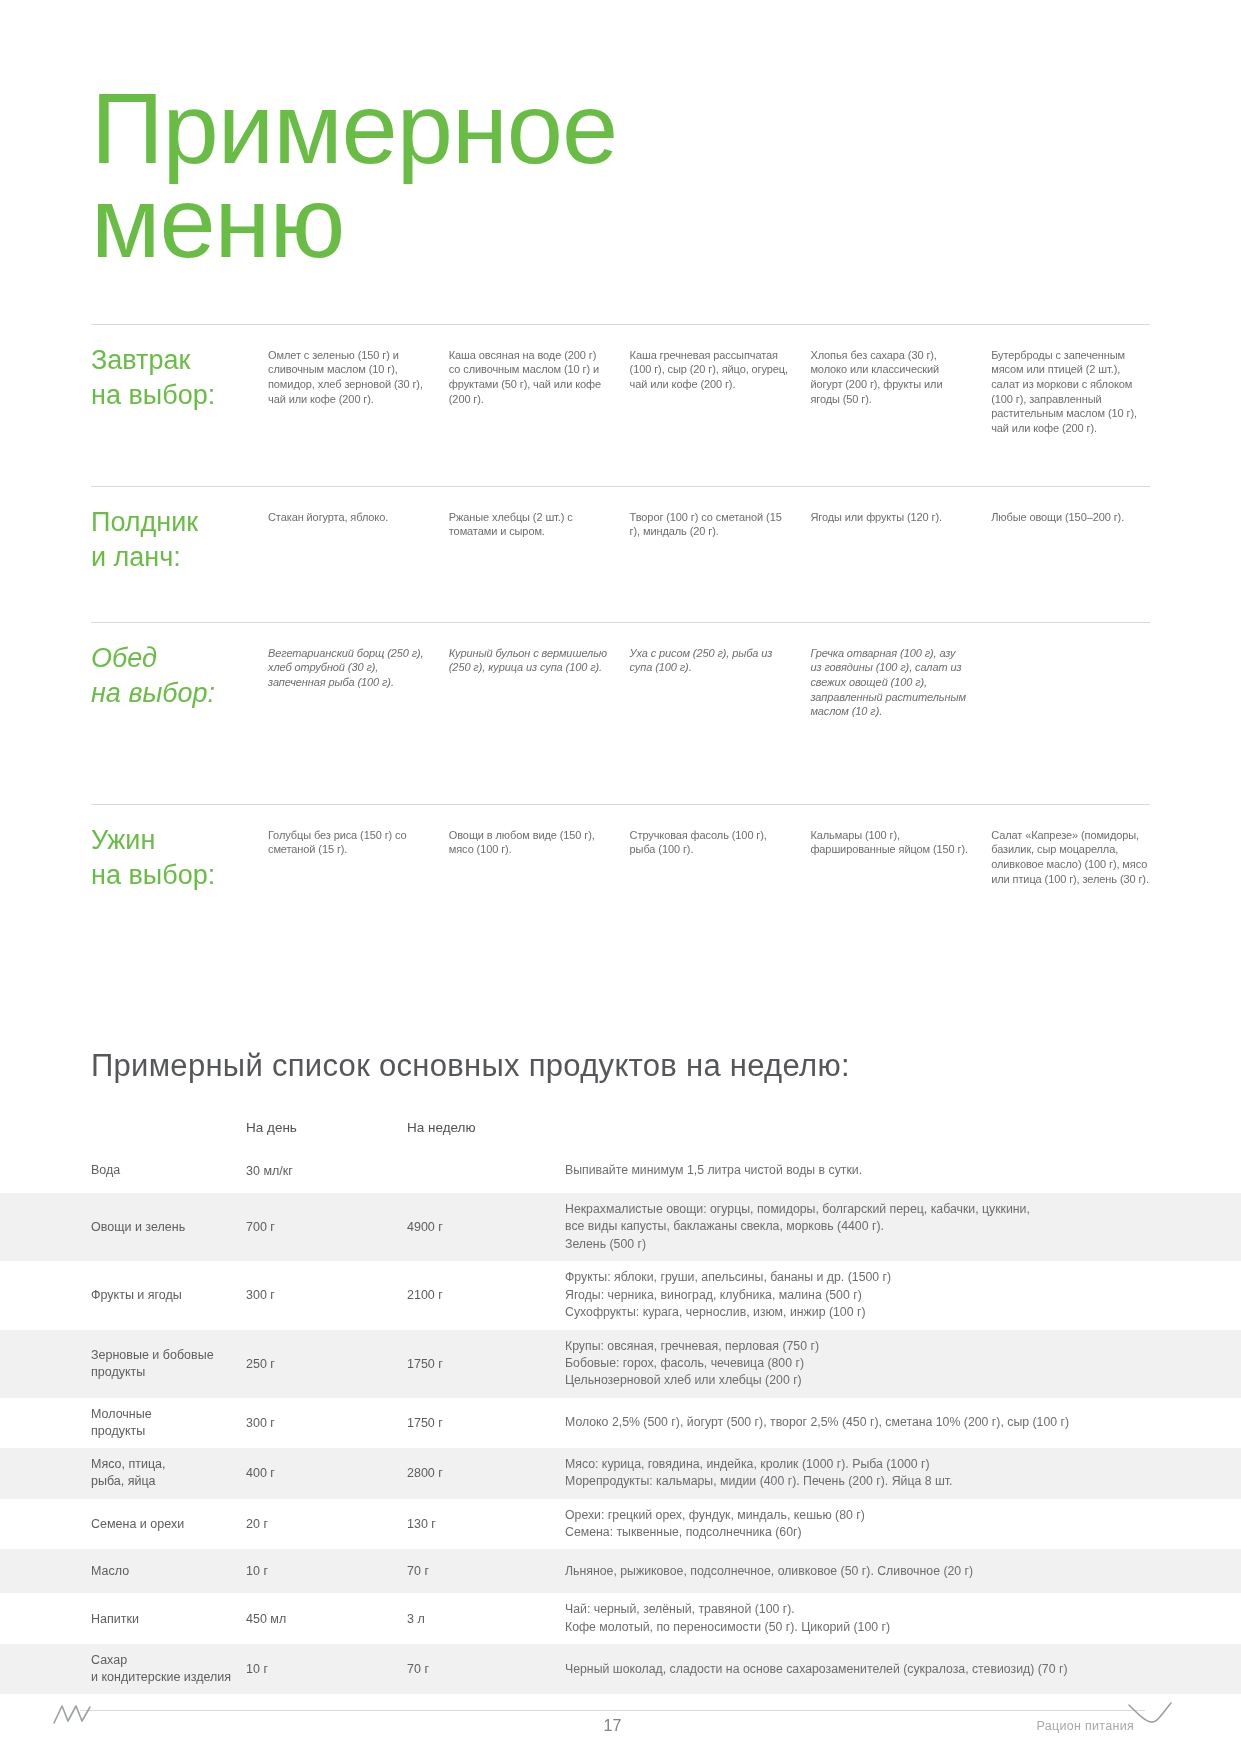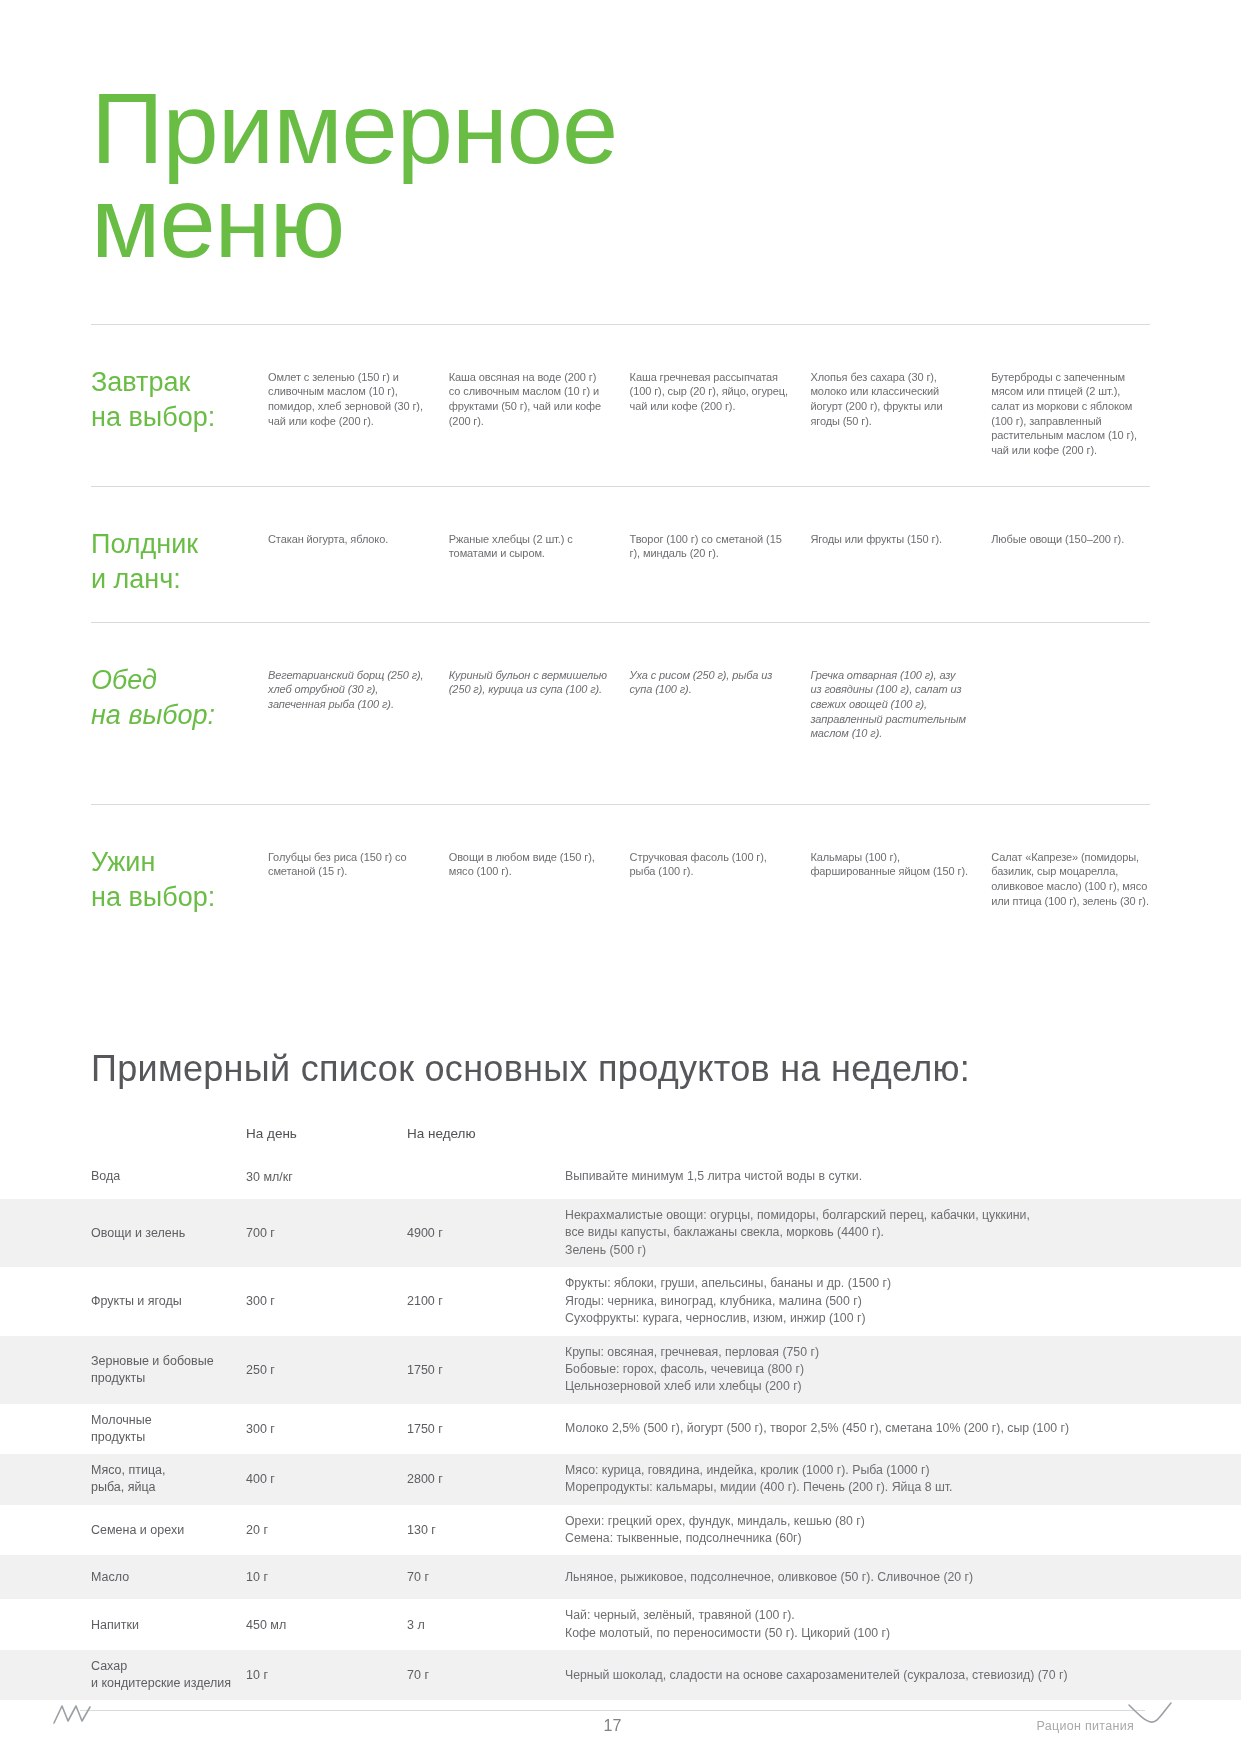--- a/index.html
+++ b/index.html
@@ -31,21 +31,21 @@
     letter-spacing:-1px;
   }
   .page-title span{display:block;}
   
   .menu-section{margin-top:54px;}
   .menu-row{
     display:grid;
     grid-template-columns:155px 1fr 1fr 1fr 1fr 1fr;
     column-gap:22px;
     border-top:1px solid var(--divider);
-    padding-top:40px;
+    padding-top:18px;
   }
   .menu-row.r0{min-height:162px;}
   .menu-row.r1{min-height:136px;}
   .menu-row.r2{min-height:182px;font-style:italic;}
   .menu-row.r3{min-height:200px;}
   .meal-label{
     color:var(--green);
     font-size:27px;
     line-height:1.3;
     white-space:pre-line;
@@ -53,21 +53,21 @@
   .meal-item{
     font-size:11px;
     line-height:1.33;
     color:var(--body);
     padding-top:5px;
     letter-spacing:-0.1px;
   }
   
   .section-heading{
     margin-top:44px;
-    font-size:36px;
+    font-size:31px;
     font-weight:400;
     color:var(--heading);
     letter-spacing:0.3px;
   }
   .products-table{margin-top:30px;}
   .pt-header{
     display:grid;
     grid-template-columns:155px 161px 158px 1fr;
     padding:6px 0 14px;
     color:#4f5154;
@@ -122,21 +122,21 @@
         <div class="meal-item">Хлопья без сахара (30 г), молоко или классический йогурт (200 г), фрукты или ягоды (50 г).</div>
         <div class="meal-item">Бутерброды с запеченным мясом или птицей (2 шт.), салат из моркови с яблоком (100 г), заправленный растительным маслом (10 г), чай или кофе (200 г).</div>
       </div>
 
       <div class="menu-row r1">
         <div class="meal-label">Полдник
 и ланч:</div>
         <div class="meal-item">Стакан йогурта, яблоко.</div>
         <div class="meal-item">Ржаные хлебцы (2 шт.) с томатами и сыром.</div>
         <div class="meal-item">Творог (100 г) со сметаной (15 г), миндаль (20 г).</div>
-        <div class="meal-item">Ягоды или фрукты (150 г).</div>
+        <div class="meal-item">Ягоды или фрукты (120 г).</div>
         <div class="meal-item">Любые овощи (150–200 г).</div>
       </div>
 
       <div class="menu-row r2">
         <div class="meal-label">Обед
 на выбор:</div>
         <div class="meal-item">Вегетарианский борщ (250 г), хлеб отрубной (30 г), запеченная рыба (100 г).</div>
         <div class="meal-item">Куриный бульон с вермишелью (250 г), курица из супа (100 г).</div>
         <div class="meal-item">Уха с рисом (250 г), рыба из супа (100 г).</div>
         <div class="meal-item">Гречка отварная (100 г), азу из говядины (100 г), салат из свежих овощей (100 г), заправленный растительным маслом (10 г).</div>

